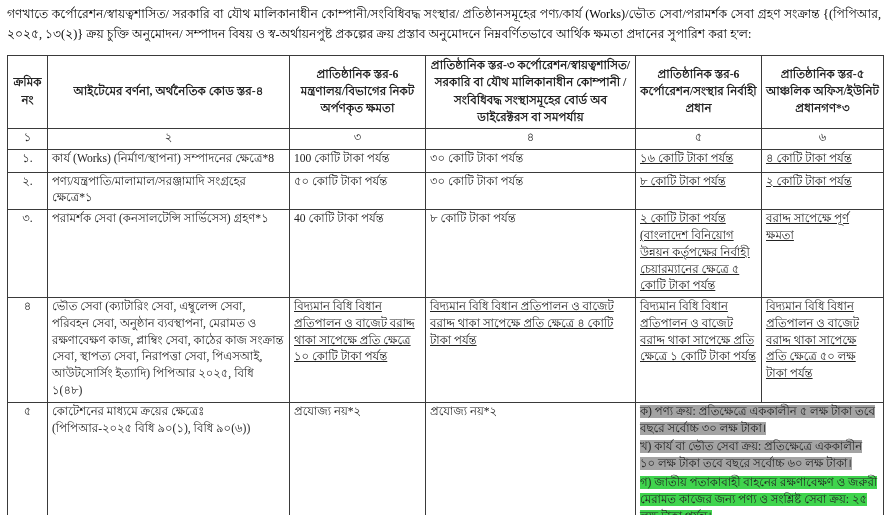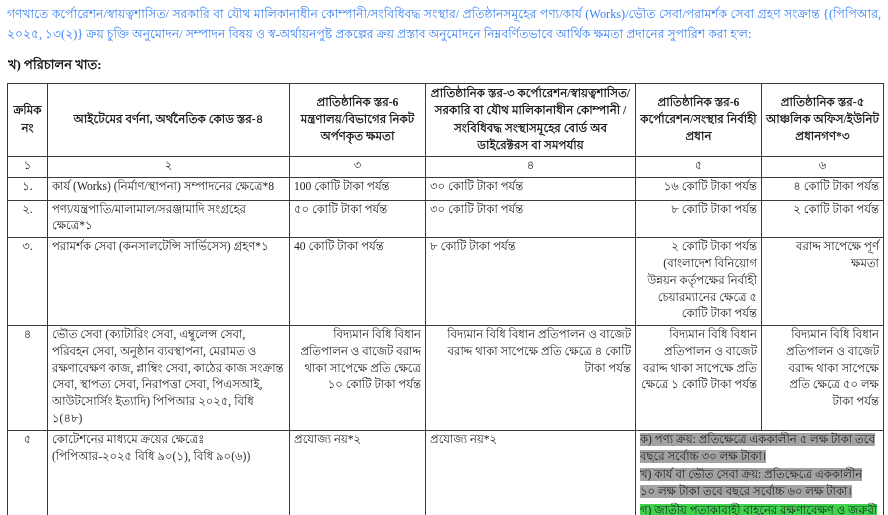--- a/index.html
+++ b/index.html
@@ -5,59 +5,58 @@
   html,body{margin:0;padding:0;background:#ffffff;}
   body{
     width:888px;height:515px;overflow:hidden;
     font-family:"Liberation Serif","DejaVu Serif",serif;
     color:#1f1f1f;
     -webkit-font-smoothing:antialiased;
   }
   .page{padding:5px 7px 0 7px;}
   .intro{
     font-size:12.3px;line-height:1.6;text-align:justify;
-    color:#3b82f6;margin:0 0 11px 0;
+    color:#000000;margin:0 0 11px 0;
   }
   .section-heading{
     font-size:13px;font-weight:bold;color:#111;
     margin:6px 0 7px 1px;
   }
   table.ptable{
     border-collapse:collapse;table-layout:fixed;width:876px;
     font-size:11.6px;line-height:1.45;color:#222;
   }
   table.ptable td,table.ptable th{
     border:1px solid #3a3a3a;
     padding:1px 4px 2px 4px;
     vertical-align:top;
     overflow:hidden;
     word-wrap:break-word;
   }
   th{font-weight:bold;text-align:center;vertical-align:middle !important;font-size:11.8px;}
   .c-head{height:70px;}
   .num-row td{text-align:center;height:13px;padding-top:0;padding-bottom:1px;}
-  .ta-c{text-align:right;}
+  .ta-c{text-align:left;text-decoration:underline;}
   .r1 td{height:19px;}
   .r2 td{height:19px;}
   .r3 td{height:60px;}
   .r4 td{height:96px;}
   .r5 td{height:121px;}
   .merged-list div{margin:0 0 2px 0;}
   .hl-yellow{background:#a3a3a3;}
   .hl-green{background:#3fd44d;}
   .sl{ text-align:center; }
 </style>
 </head>
 <body>
 
 <div class="page">
 
   <p class="intro">গণখাতে কর্পোরেশন/স্বায়ত্বশাসিত/ সরকারি বা যৌথ মালিকানাধীন কোম্পানী/সংবিধিবদ্ধ সংস্থার/ প্রতিষ্ঠানসমূহের পণ্য/কার্য (Works)/ভৌত সেবা/পরামর্শক সেবা গ্রহণ সংক্রান্ত {(পিপিআর, ২০২৫, ১৩(২)} ক্রয় চুক্তি অনুমোদন/ সম্পাদন বিষয় ও স্ব-অর্থায়নপুষ্ট প্রকল্পের ক্রয় প্রস্তাব অনুমোদনে নিম্নবর্ণিতভাবে আর্থিক ক্ষমতা প্রদানের সুপারিশ করা হ'ল:</p>
 
-  <div class="section-heading">খ) পরিচালন খাত:</div>
 
   <table class="ptable">
     <colgroup>
       <col style="width:40px">
         <col style="width:242px">
         <col style="width:136px">
       <col style="width:210px">
         <col style="width:126px">
         <col style="width:122px">
     </colgroup>

